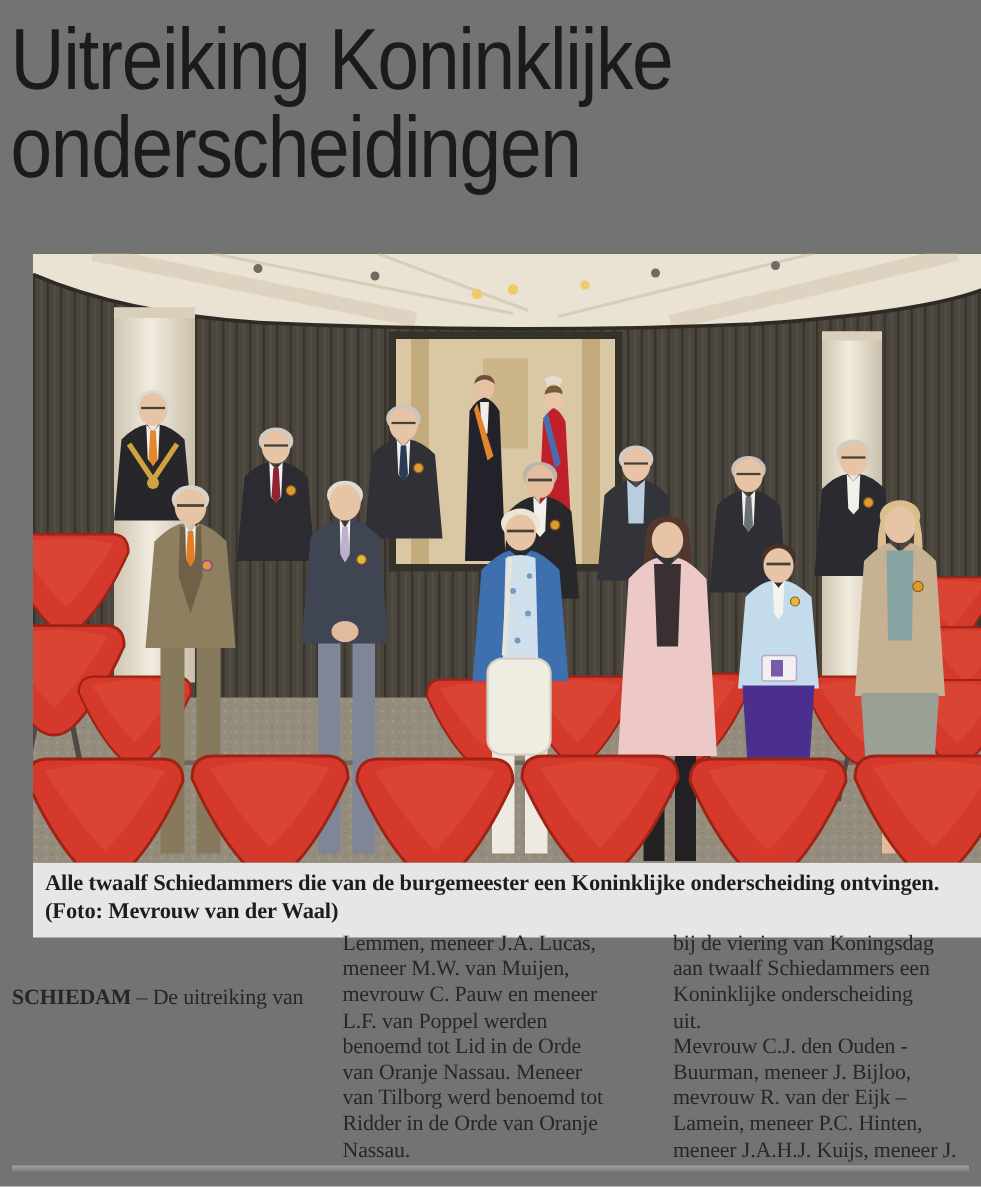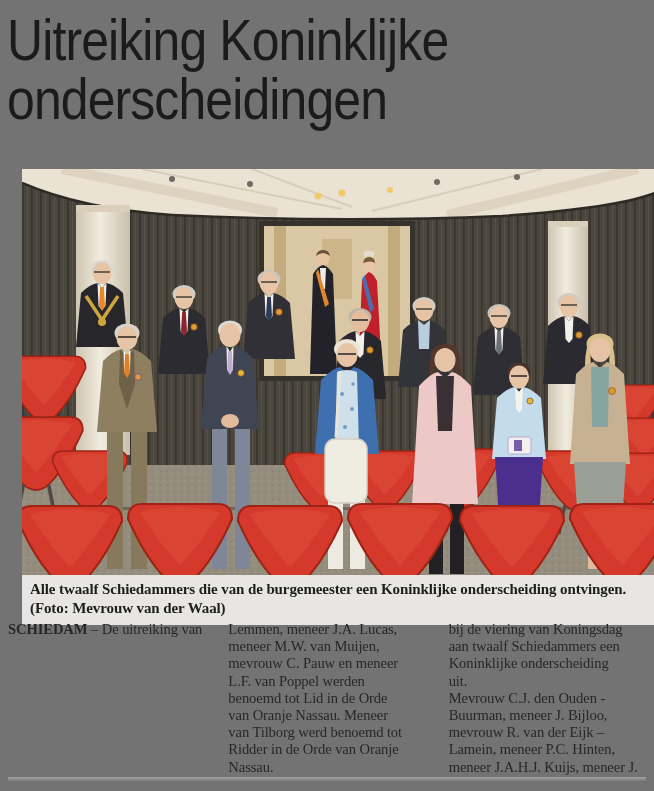--- a/index.html
+++ b/index.html
@@ -24,21 +24,21 @@
   .caption .credit { display:block; }
   .columns {
     position:absolute; left:8px; top:621px; width:638px;
     display:flex; gap:23px;
   }
   .col {
     flex:1 1 0; font-size:14.6px; line-height:17.2px; color:#272725;
     letter-spacing:-0.1px;
   }
   .col p { margin:0; }
-  .first-line { display:block; white-space:nowrap; }
+  .first-line { display:block; white-space:nowrap;margin-top:36px; }
   .dateline { font-weight:700; }
   .lines { display:block; white-space:pre-line; }
   .bottom-rule {
     position:absolute; left:8px; top:777px; width:638px; height:5px;
     background:linear-gradient(180deg,#a3a3a3 0%,#8b8b8b 50%,#6d6d6d 100%);
   }
 </style>
 </head>
 <body>
 

